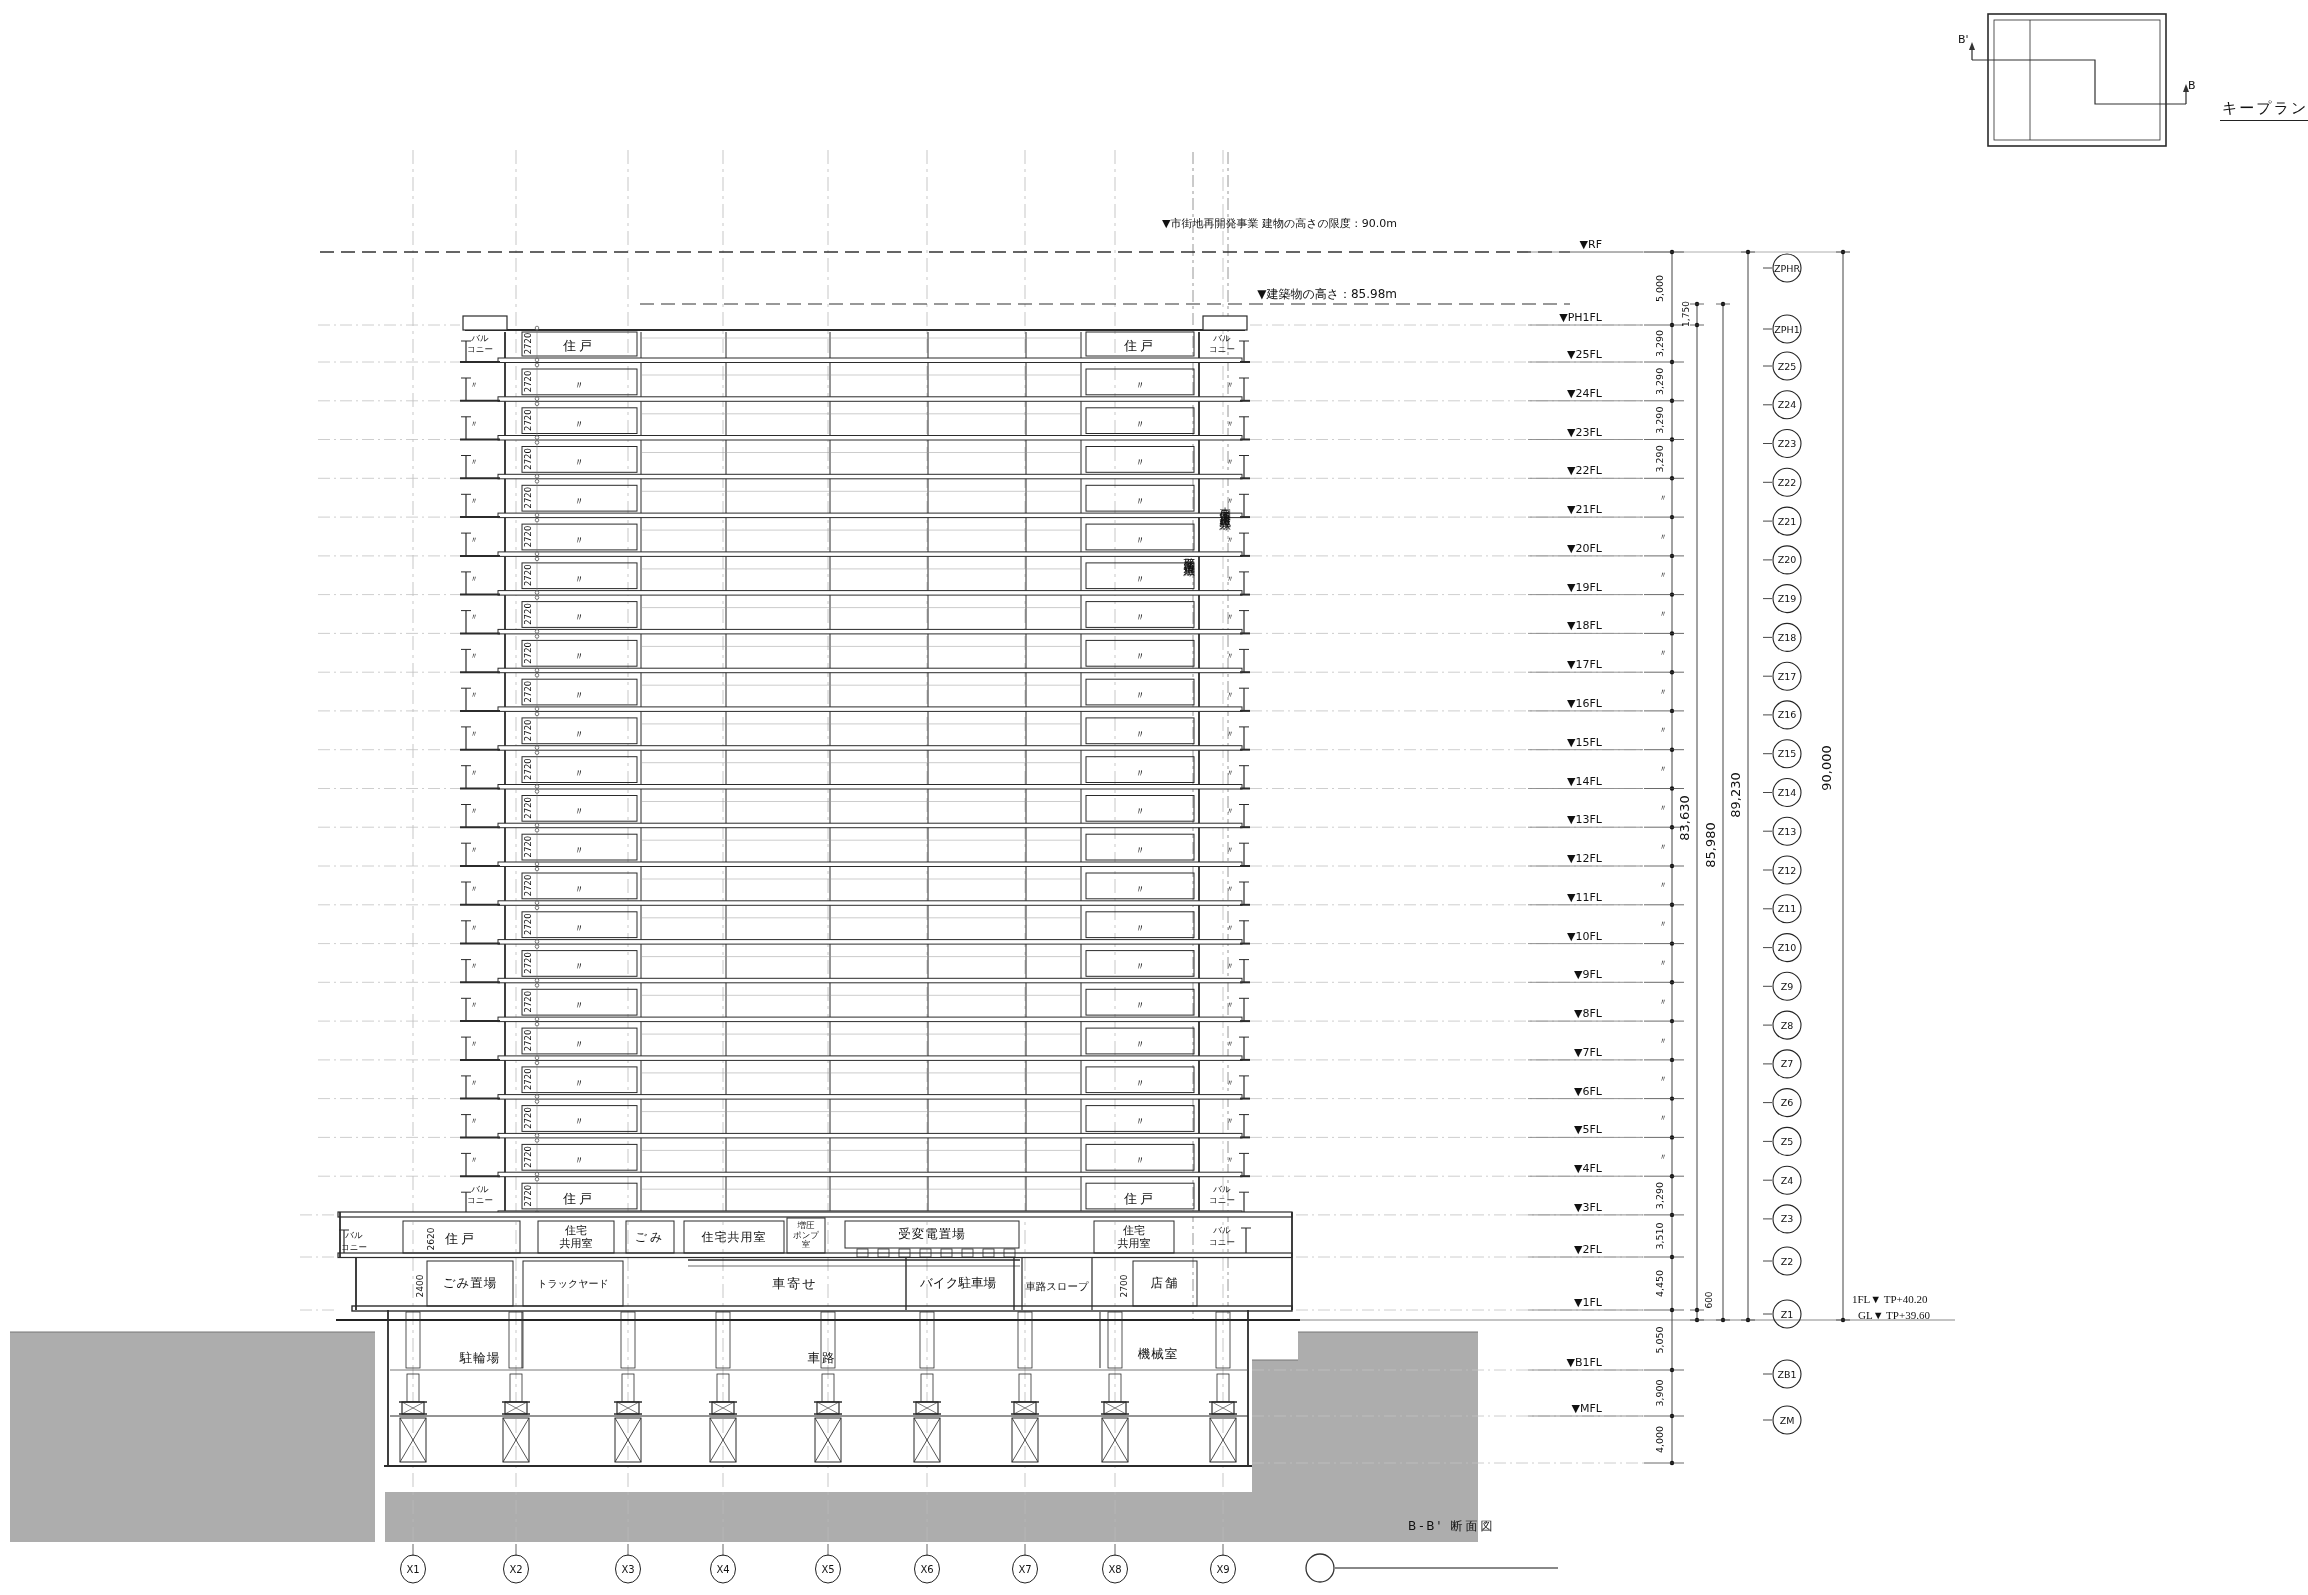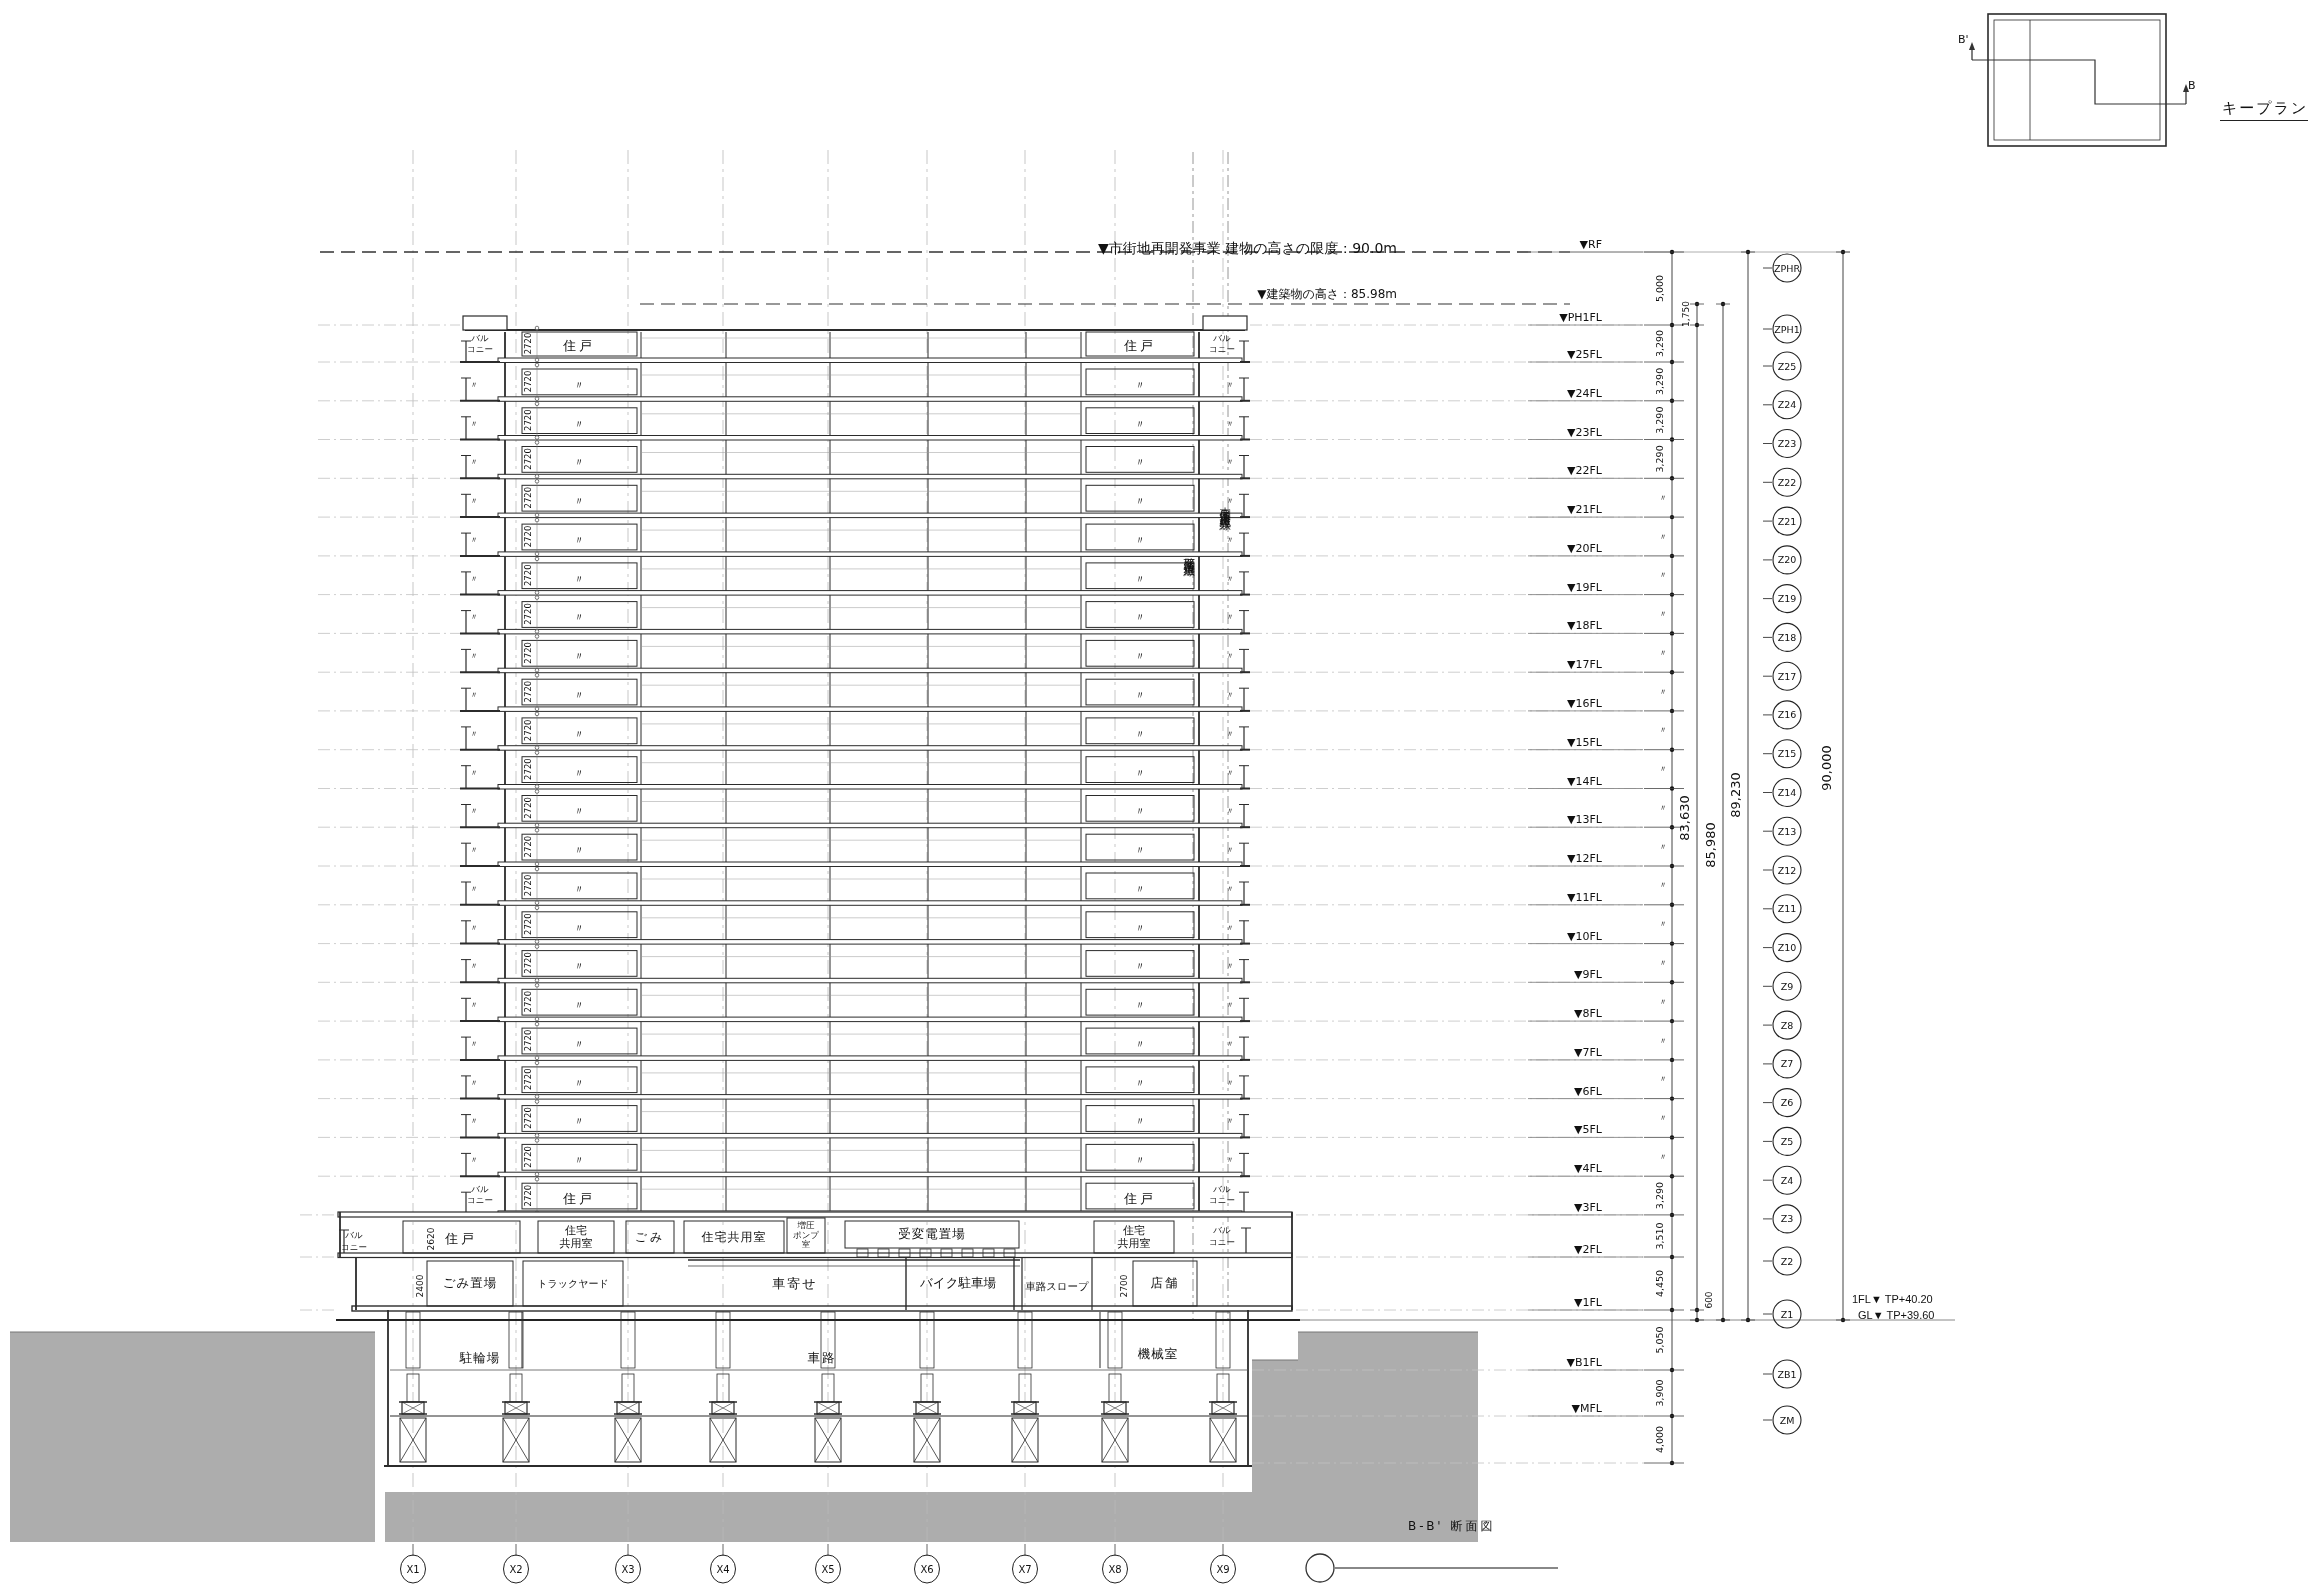--- a/index.html
+++ b/index.html
@@ -4,21 +4,21 @@
 <style>
   html,body{margin:0;padding:0;background:#fff}
   .canvas{position:relative;width:2308px;height:1595px;background:#fff;overflow:hidden;
           font-family:"DejaVu Sans","Liberation Sans",sans-serif}
   svg{position:absolute;left:0;top:0;font-family:"DejaVu Sans","Liberation Sans",sans-serif}
   svg text{fill:#111}
   .overlay{position:absolute;white-space:nowrap;color:#111;line-height:1.15}
   .vtext{writing-mode:vertical-rl;text-orientation:upright;letter-spacing:2px}
   .kplabel{border-bottom:1.5px solid #222;padding:0 10px 3px 2px;letter-spacing:2px}
   .title-jp{letter-spacing:3px}
-  .mono{font-family:Liberation Sans, sans-serif}
+  .mono{font-family:Liberation Serif, serif}
 </style>
 </head>
 <body>
 
 <div class="canvas">
   <svg id="dwg" width="2308" height="1595" viewBox="0 0 2308 1595">
       <g>
         <polygon points="10,1332 375,1332 375,1542 10,1542" fill="#adadad"></polygon>
         <polygon points="1252,1360 1298,1360 1298,1332 1478,1332 1478,1542 1252,1542" fill="#adadad"></polygon>
         <rect x="385" y="1492" width="867" height="50" fill="#adadad"></rect>
@@ -1009,21 +1009,21 @@
         <polygon points="1972,42 1969,50 1975,50" fill="#333"></polygon>
         <line x1="2186" y1="104" x2="2186" y2="88" stroke="#2b2b2b" stroke-width="1.2"></line>
         <polygon points="2186,84 2183,92 2189,92" fill="#333"></polygon>
       </g>
       <g>
         <circle cx="1320" cy="1568" r="14" fill="none" stroke="#333" stroke-width="1.3"></circle>
         <line x1="1334" y1="1568" x2="1558" y2="1568" stroke="#888" stroke-width="2"></line>
       </g>
     </svg>
 
-  <div class="overlay" style="right:911px;top:240px;font-size:14px">▼市街地再開発事業 建物の高さの限度：90.0m</div>
+  <div class="overlay" style="right:911px;top:218px;font-size:11px">▼市街地再開発事業 建物の高さの限度：90.0m</div>
   <div class="overlay" style="right:911px;top:288px;font-size:12px">▼建築物の高さ：85.98m</div>
   <div class="overlay mono" style="left:1852px;top:1293px;font-size:11px">1FL▼ TP+40.20</div>
   <div class="overlay mono" style="left:1858px;top:1309px;font-size:11px">GL▼ TP+39.60</div>
   <div class="overlay vtext" style="left:1182px;top:548px;font-size:11.5px">壁面後退線△</div>
   <div class="overlay vtext" style="left:1218px;top:498px;font-size:11.5px">東側道路境界線△</div>
   <div class="overlay kplabel" style="left:2220px;top:100px;font-size:15px">キープラン</div>
   <div class="overlay" style="left:1958px;top:34px;font-size:11px">B'</div>
   <div class="overlay" style="left:2188px;top:80px;font-size:11px">B</div>
   <div class="overlay title-jp" style="left:1408px;top:1520px;font-size:12px">B-B' 断面図</div>
 </div>

